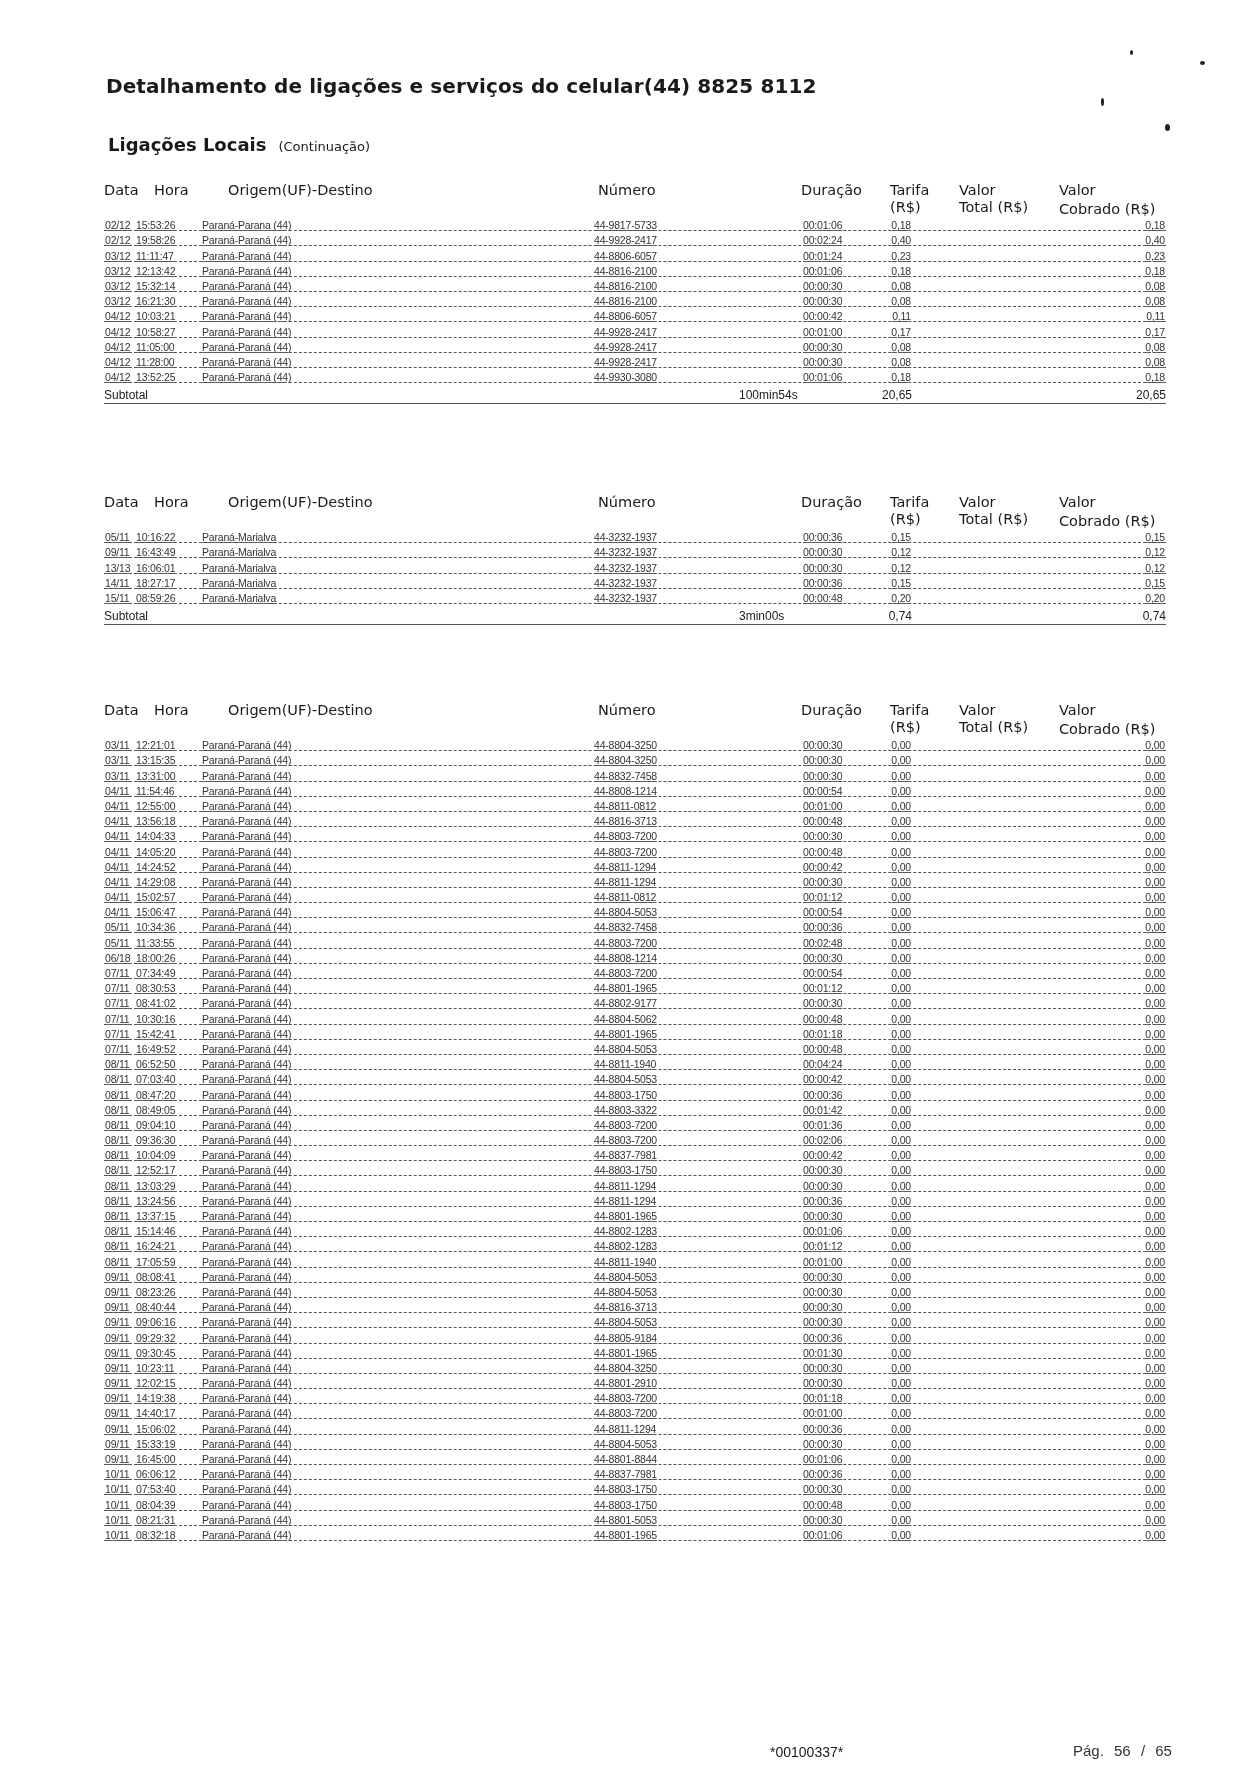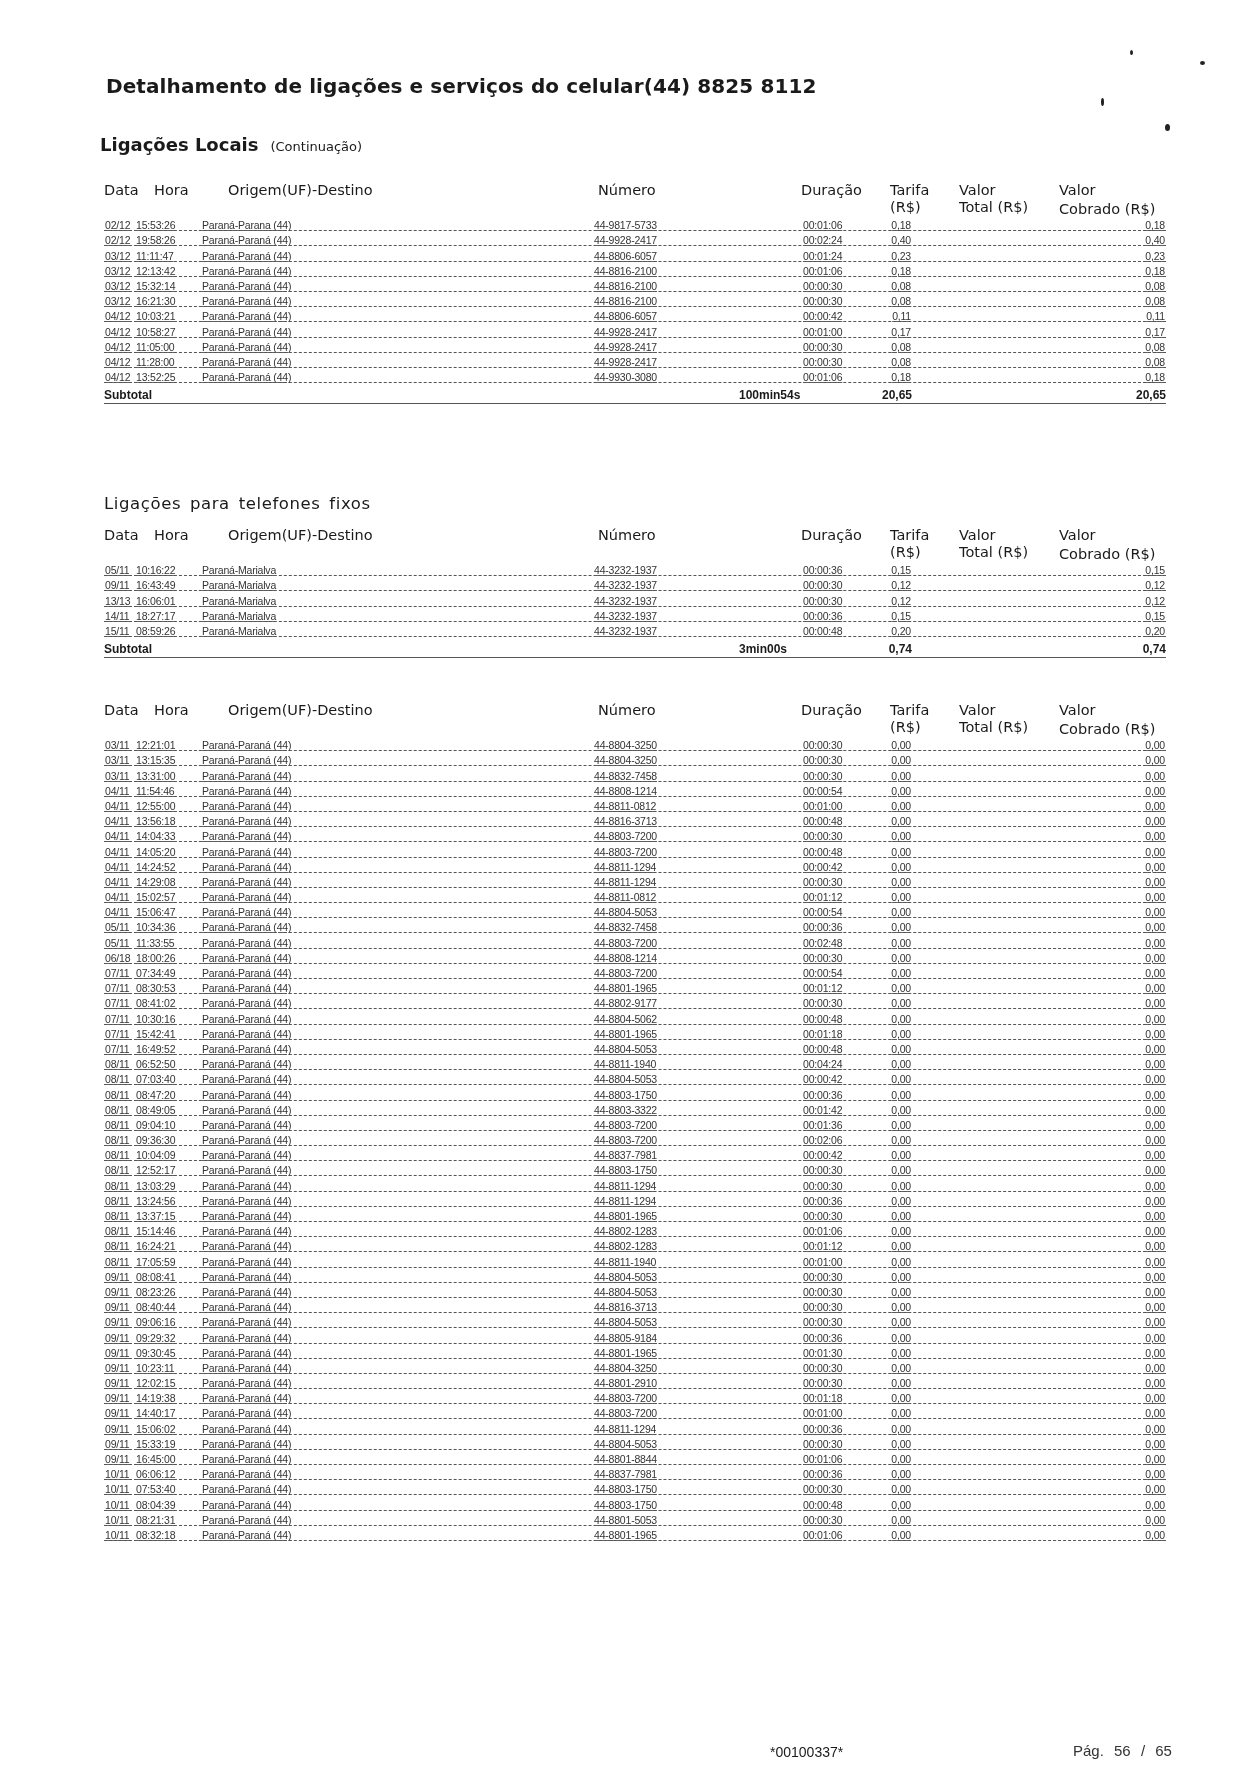--- a/index.html
+++ b/index.html
@@ -1,38 +1,38 @@
 <!DOCTYPE html>
 <html><head>
 <meta charset="utf-8">
 <style>
   html, body { margin:0; padding:0; background:#ffffff; }
   body { width:1244px; height:1774px; position:relative; overflow:hidden; font-family:"DejaVu Sans", sans-serif; color:#1a1a1a; }
   .page { position:absolute; left:0; top:0; width:1244px; height:1774px; }
   .title { position:absolute; left:106px; top:74px; font-size:20px; font-weight:bold; letter-spacing:0.1px;text-align:right; }
-  .h2 { position:absolute; left:100px; top:134px; font-size:18px; font-weight:bold; }
+  .h2 { position:absolute; left:108px; top:134px; font-size:18px; font-weight:bold; }
   .h2 .cont { font-size:13px; font-weight:normal; margin-left:12px; }
   .section { position:absolute; left:104px; width:1062px; }
   .sec-title { font-size:16.5px; letter-spacing:0.6px; word-spacing:3px; margin-bottom:14px; }
   .sec-title .cont { font-size:13px; margin-left:40px; letter-spacing:0; word-spacing:0; }
   .hdr { position:relative; height:36px; font-size:14.5px; }
   .hdr span { position:absolute; top:0; line-height:17px; }
   .rows { position:relative; }
   .row { position:relative; height:15.2px; font-family:"Liberation Sans Narrow","Liberation Sans", sans-serif; font-size:10.5px; color:#333; }
   .row::after { content:""; position:absolute; left:0; right:0; bottom:2px; border-bottom:1.3px dashed #555; }
   .row span { position:absolute; bottom:2px; background:#fff; padding:0 1px; line-height:12px; letter-spacing:-0.2px; text-decoration:underline; text-decoration-color:#666; }
   .c-data { left:0; }
   .c-hora { left:31px; }
   .c-orig { left:97px; }
   .c-num { left:489px; }
   .c-dur { left:698px; }
   .c-tar { left:786px; }
   .c-vt { right:254px; }
   .c-vc { right:0; }
-  .subtotal { position:relative; height:18px; font-family:"Liberation Sans", sans-serif; font-weight:bold; font-size:12px; border-bottom:1px solid #555; }
+  .subtotal { position:relative; height:18px; font-family:"Liberation Sans", sans-serif; font-weight:normal; font-size:12px; border-bottom:1px solid #555; }
   .subtotal span { position:absolute; top:3px; }
   .st-label { left:0; }
   .st-dur { left:635px; }
   .st-vt { right:254px; }
   .st-vc { right:0; }
   .footer-code { position:absolute; left:770px; top:1744px; font-family:"Liberation Sans", sans-serif; font-weight:normal; font-size:14px; }
   .footer-page { position:absolute; left:1073px; top:1742px; font-family:"Liberation Sans", sans-serif; font-size:15px; color:#333; word-spacing:6px; }
   .speck { position:absolute; background:#222; border-radius:50%; }
 </style>
 </head>
@@ -168,21 +168,20 @@
         </div>
       </div>
       <div class="subtotal">
       <span class="st-label">Subtotal</span>
       <span class="st-dur">100min54s</span>
       <span class="st-vt">20,65</span>
       <span class="st-vc">20,65</span>
     </div>
     </div>
   <div class="section" id="sec1" style="top:494px;">
-      <div class="sec-title"><span>Ligações para telefones fixos</span></div>
       <div class="hdr">
     <span style="left:0">Data</span>
     <span style="left:50px">Hora</span>
     <span style="left:124px">Origem(UF)-Destino</span>
     <span style="left:494px">Número</span>
     <span style="left:697px">Duração</span>
     <span style="left:786px"><span style="position:static">Tarifa</span><br><span style="position:static">(R$)</span></span>
     <span style="left:855px"><span style="position:static">Valor</span><br><span style="position:static">Total (R$)</span></span>
     <span style="left:955px"><span style="position:static">Valor</span><br><span style="position:static;display:inline-block;margin-top:2px">Cobrado (R$)</span></span>
   </div>

